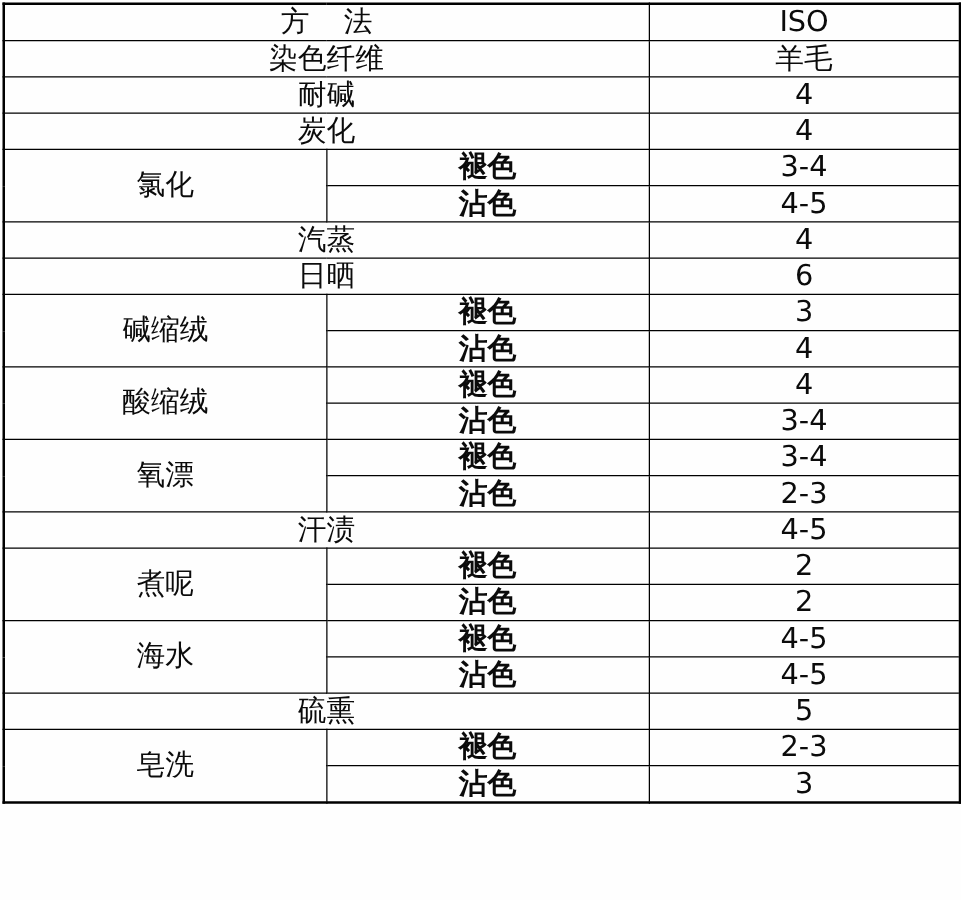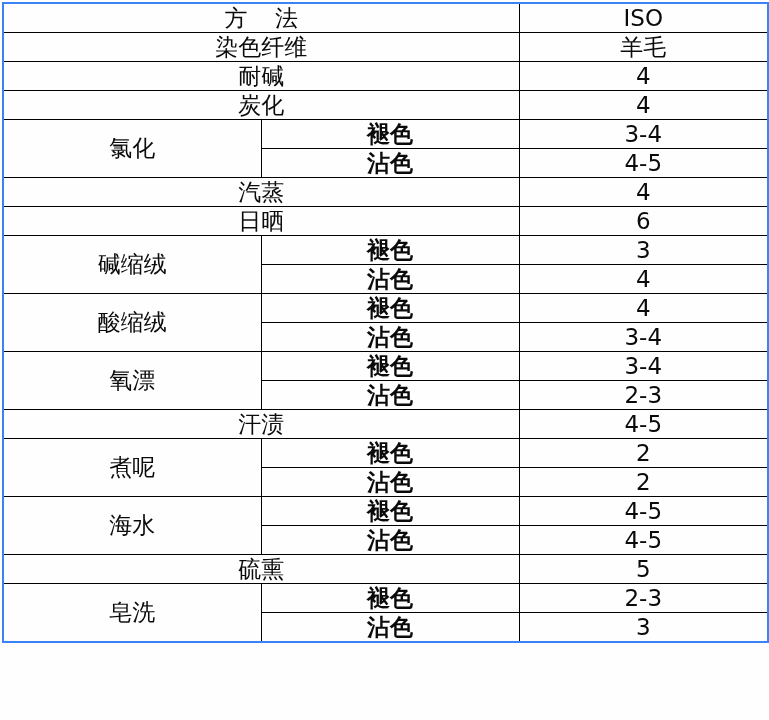--- a/index.html
+++ b/index.html
@@ -62,21 +62,21 @@
   .spaced {
     letter-spacing: 10px;
     padding-left: 10px;
   }
   .sub-label {
     font-size: 23px;
     font-weight: bold;
   }
   
   table.fastness {
-    border: 2px solid #3b82f6;
+    border: 2px solid #000000;
   }
 </style>
 </head>
 <body>
 
 <div id="sheet">
   <table class="fastness">
     <colgroup>
       <col class="c-method">
       <col class="c-sub">

